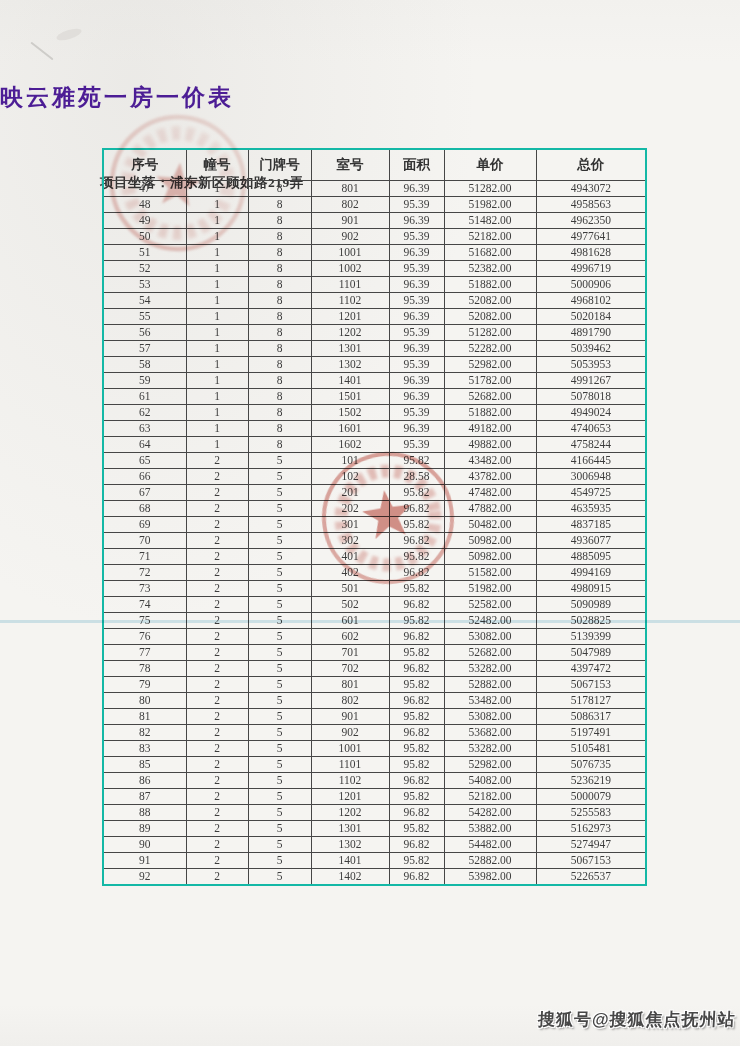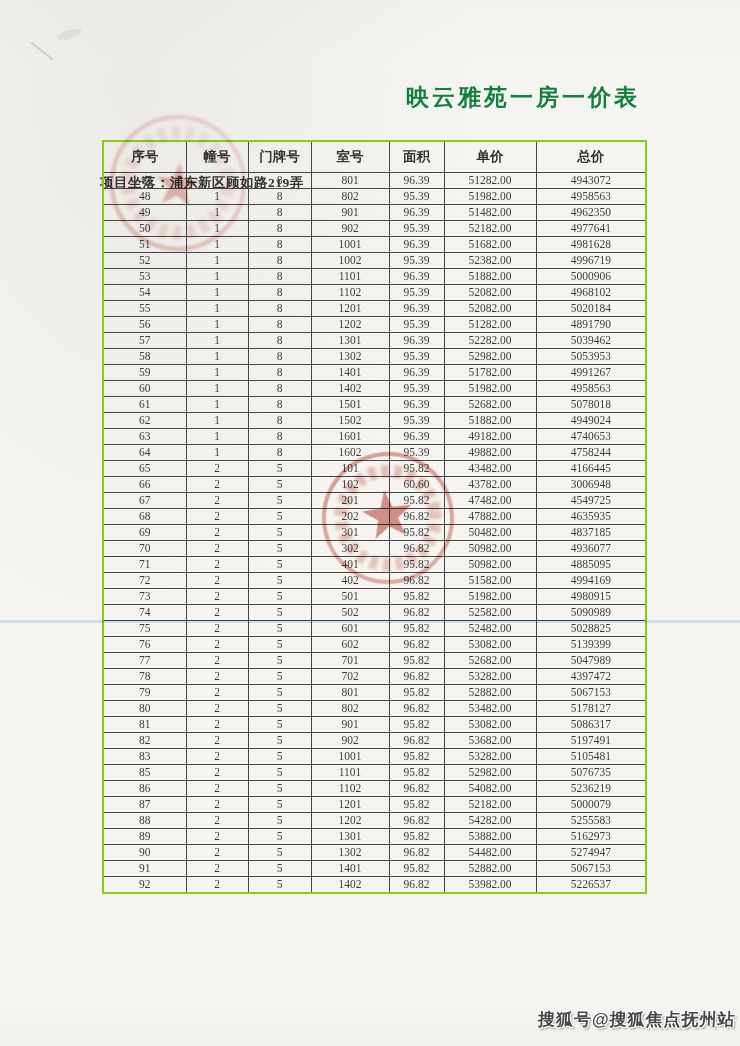--- a/index.html
+++ b/index.html
@@ -17,36 +17,36 @@
     position:relative;overflow:hidden;
     background:
       radial-gradient(ellipse at 18% 8%, rgba(190,188,184,0.18), rgba(0,0,0,0) 40%),
       linear-gradient(180deg,#f2f1ee 0%, var(--paper) 6%, var(--paper) 96%, #f0efec 100%);
     font-family:"Liberation Serif","DejaVu Serif",serif;
     color:var(--ink);
   }
 
   .doc-title{
     position:absolute;top:82px;left:0;width:640px;
-    text-align:right;font-size:23px;font-weight:bold;
-    letter-spacing:3px;color:#15803d;margin:0;
+    text-align:left;font-size:23px;font-weight:bold;
+    letter-spacing:3px;color:#4c1d95;margin:0;
   }
 
   .location-line{
     position:absolute;left:100px;top:130px;
     font-size:13.5px;font-weight:bold;color:#333;
     letter-spacing:0.5px;
     margin-top:44px;
   }
 
   .price-table{
-    position:absolute;left:102px;top:140px;
+    position:absolute;left:102px;top:148px;
     border-collapse:collapse;table-layout:fixed;
     width:543px;
-    border:2px solid #84cc16;
+    border:2px solid #14b8a6;
     background:transparent;
   }
   .price-table th{
     border:1px solid var(--table-line);
     height:31px;font-size:13.5px;font-weight:bold;
     text-align:center;padding:0;color:#333;
   }
   .price-table td{
     border:1px solid var(--table-line);
     height:15px;line-height:15px;font-size:11.5px;
@@ -242,29 +242,20 @@
         <tr>
           <td>59</td>
           <td>1</td>
           <td>8</td>
           <td>1401</td>
           <td>96.39</td>
           <td>51782.00</td>
           <td>4991267</td>
         </tr>
         <tr>
-          <td>60</td>
-          <td>1</td>
-          <td>8</td>
-          <td>1402</td>
-          <td>95.39</td>
-          <td>51982.00</td>
-          <td>4958563</td>
-        </tr>
-        <tr>
           <td>61</td>
           <td>1</td>
           <td>8</td>
           <td>1501</td>
           <td>96.39</td>
           <td>52682.00</td>
           <td>5078018</td>
         </tr>
         <tr>
           <td>62</td>
@@ -300,21 +291,21 @@
           <td>101</td>
           <td>95.82</td>
           <td>43482.00</td>
           <td>4166445</td>
         </tr>
         <tr>
           <td>66</td>
           <td>2</td>
           <td>5</td>
           <td>102</td>
-          <td>60.60</td>
+          <td>28.58</td>
           <td>43782.00</td>
           <td>3006948</td>
         </tr>
         <tr>
           <td>67</td>
           <td>2</td>
           <td>5</td>
           <td>201</td>
           <td>95.82</td>
           <td>47482.00</td>

